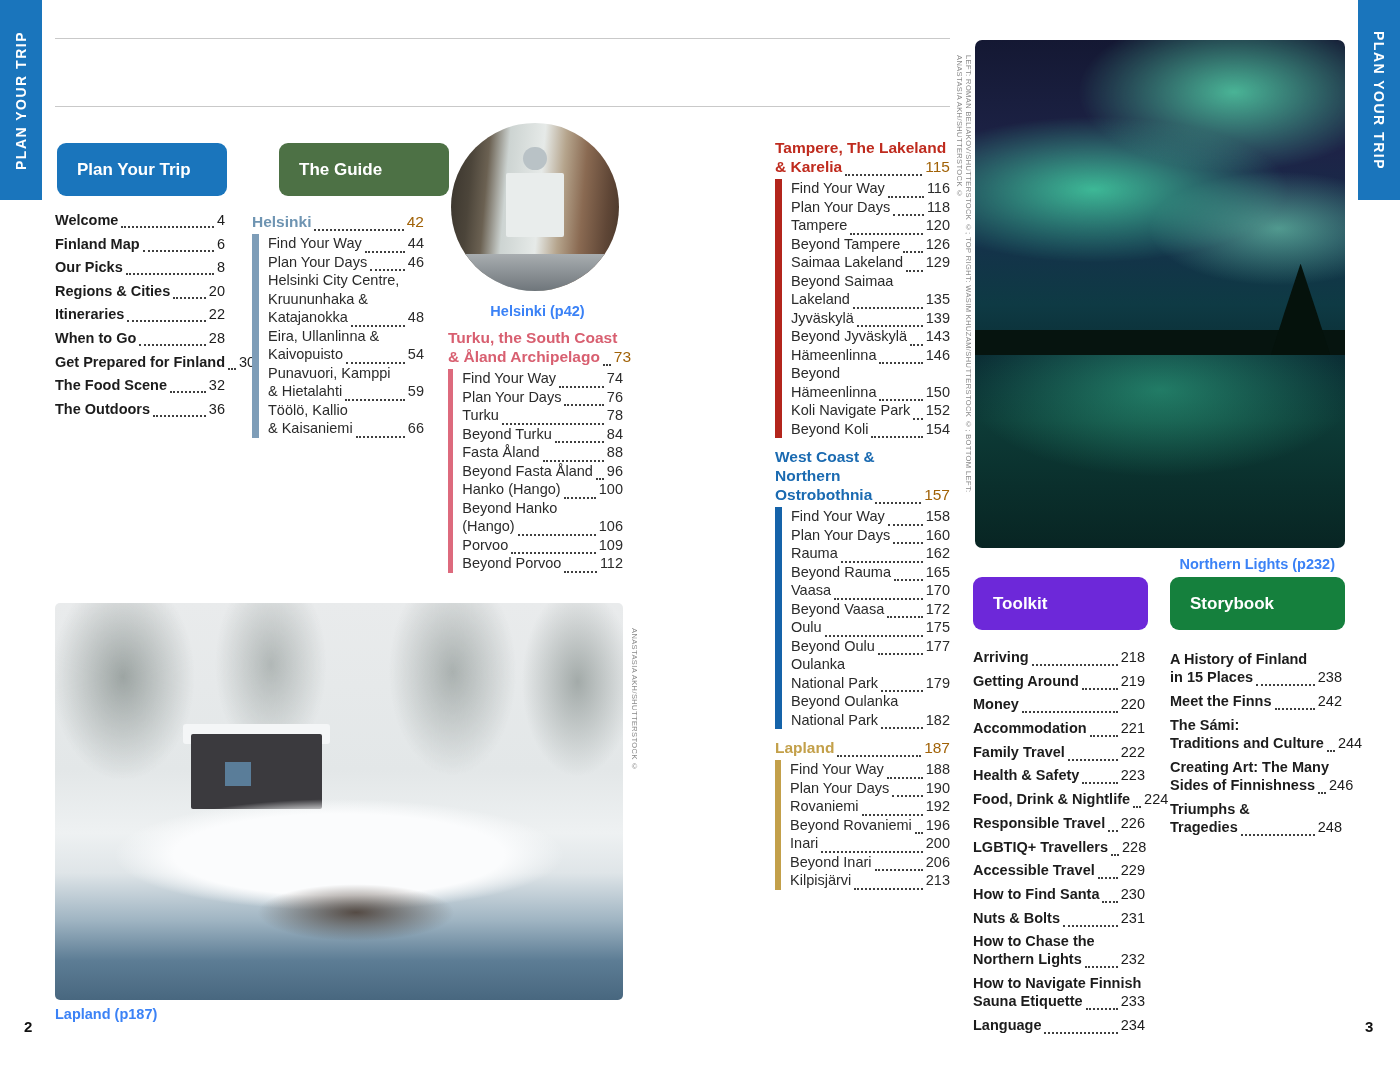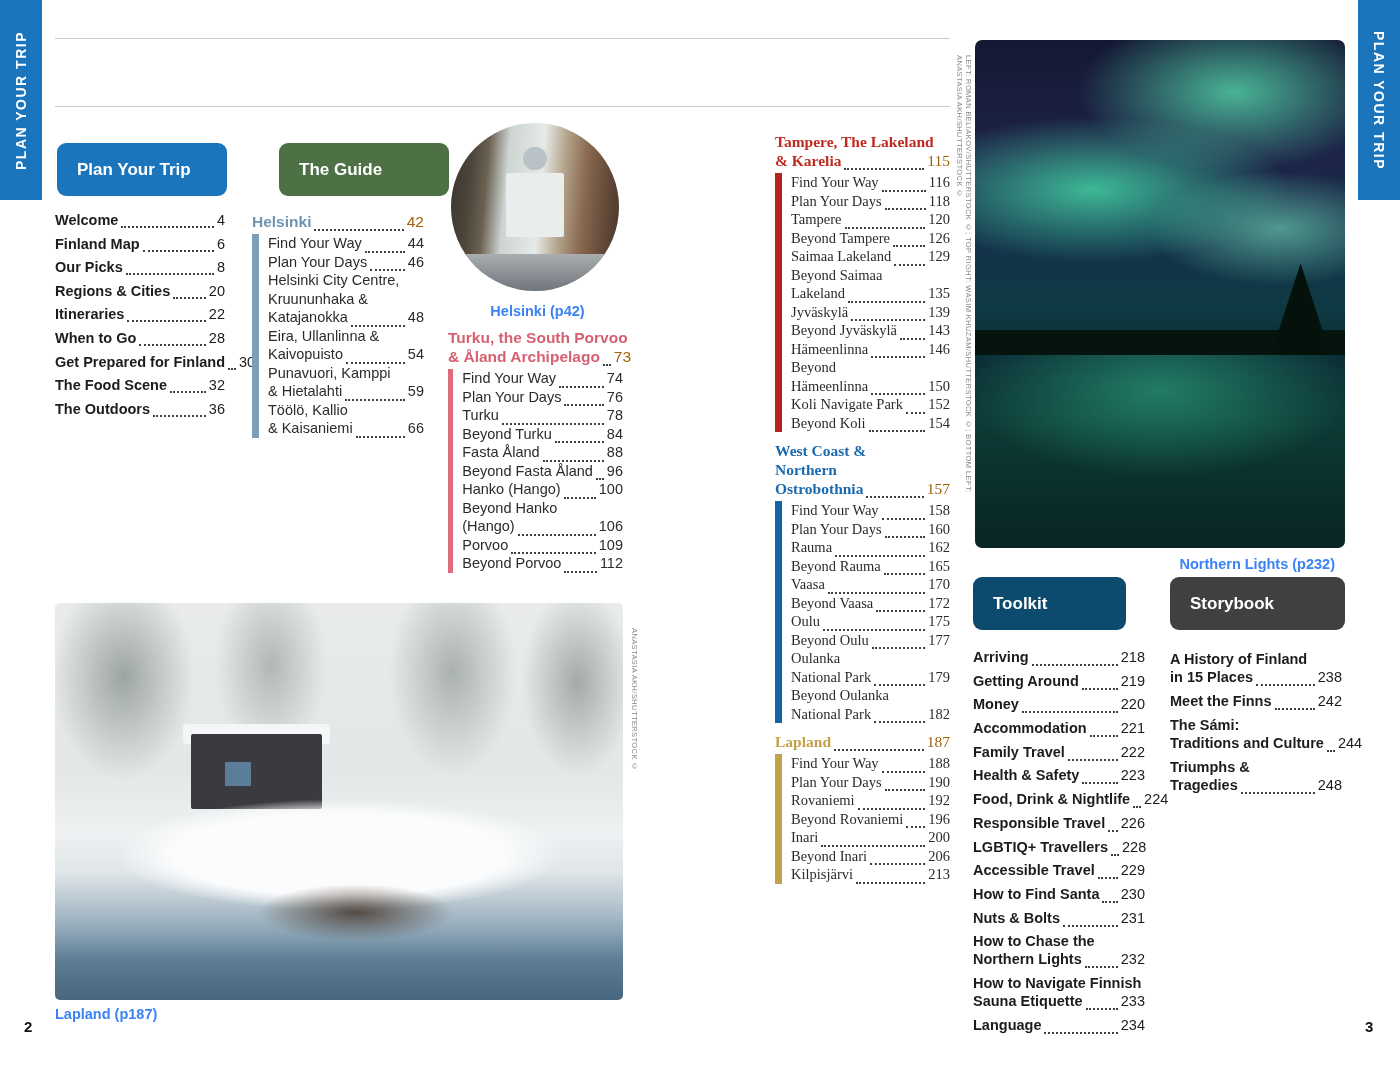--- a/index.html
+++ b/index.html
@@ -19,39 +19,39 @@
   .rule{position:absolute;left:55px;width:895px;height:1px;background:#c9c9c9;}
   .rule-top{top:38px;} .rule-bottom{top:106px;}
   .title{position:absolute;left:55px;top:44px;margin:0;font-size:47px;font-weight:bold;
          letter-spacing:1px;color:#0d0d0d;}
 
   
   .btn{position:absolute;height:53px;border-radius:9px;display:flex;align-items:center;
        padding-left:20px;box-sizing:border-box;color:#fff;font-weight:bold;font-size:17px;}
   .btn-plan{left:57px;top:143px;width:170px;background:#1a75bc;}
   .btn-guide{left:255px;top:143px;width:170px;background:#4d7145;margin-left:24px;}
-  .btn-toolkit{left:973px;top:577px;width:153px;background:#0c4a6e;}
-  .btn-storybook{left:1170px;top:577px;width:175px;background:#404040;}
+  .btn-toolkit{left:973px;top:577px;width:175px;background:#6d28d9;}
+  .btn-storybook{left:1170px;top:577px;width:175px;background:#15803d;}
 
   
   .toc-row{display:flex;}
   .toc-label{white-space:nowrap;}
   .toc-dots{flex:1;margin:0 3px;align-self:flex-end;height:4px;border-bottom:2px dotted #3f3f3f;min-width:8px;}
   .toc-page{font-weight:normal;white-space:nowrap;}
   .toc-line{white-space:nowrap;}
 
   
   .plan-list{position:absolute;left:55px;top:212px;width:170px;font-size:14.5px;font-weight:bold;}
   .plan-list .toc-entry{margin-bottom:7.6px;line-height:16px;}
 
   
   .col{position:absolute;font-size:14.5px;}
   .col-helsinki{left:252px;top:212px;width:172px;}
   .col-turku{left:448px;top:328px;width:175px;}
-  .col-four{left:775px;top:132px;width:175px;font-family:Liberation Serif, serif;}
+  .col-four{left:775px;top:138px;width:175px;}
   .sec{margin-bottom:9px;}
   .sec-head{font-weight:bold;font-size:15.5px;line-height:19px;margin-bottom:3px;}
   .sec-head .toc-page{color:#a16207;font-weight:normal;}
   .sec-body{display:flex;}
   .sec-bar{width:7px;margin-right:9px;align-self:stretch;}
   .sec-items{flex:1;line-height:18.5px;color:#2b2b2b;}
   .hd-helsinki{color:#6e94b2;} .bar-helsinki{background:#7e9db8;}
   .hd-turku{color:#d85f70;} .bar-turku{background:#dd6a7d;}
   .hd-tampere{color:#bf2b1e;} .bar-tampere{background:#b3251c;}
   .hd-west{color:#1a6ab1;} .bar-west{background:#1563a9;}
@@ -267,21 +267,21 @@
     <div class="dome"></div>
     <div class="cathedral"></div>
     <div class="street"></div>
   </div>
   <div class="caption cap-helsinki">Helsinki (p42)</div>
 
   <div class="col col-turku">
     <div class="sec">
       <div class="sec-head hd-turku">
           <div class="toc-entry">
-            <div class="toc-line">Turku, the South Porvoo</div>
+            <div class="toc-line">Turku, the South Coast</div>
             <div class="toc-row">
               <span class="toc-label">&amp; Åland Archipelago</span>
               <span class="toc-dots"></span>
               <span class="toc-page">73</span>
             </div>
           </div>
         </div>
       <div class="sec-body">
         <div class="sec-bar bar-turku"></div>
         <div class="sec-items">
@@ -762,20 +762,28 @@
       </div>
       <div class="toc-entry">
         <div class="toc-line">The Sámi:</div>
         <div class="toc-row">
           <span class="toc-label">Traditions and Culture</span>
           <span class="toc-dots"></span>
           <span class="toc-page">244</span>
         </div>
       </div>
       <div class="toc-entry">
+        <div class="toc-line">Creating Art: The Many</div>
+        <div class="toc-row">
+          <span class="toc-label">Sides of Finnishness</span>
+          <span class="toc-dots"></span>
+          <span class="toc-page">246</span>
+        </div>
+      </div>
+      <div class="toc-entry">
         <div class="toc-line">Triumphs &amp;</div>
         <div class="toc-row">
           <span class="toc-label">Tragedies</span>
           <span class="toc-dots"></span>
           <span class="toc-page">248</span>
         </div>
       </div>
     </div>
 
   <div class="photo ph-lapland">

